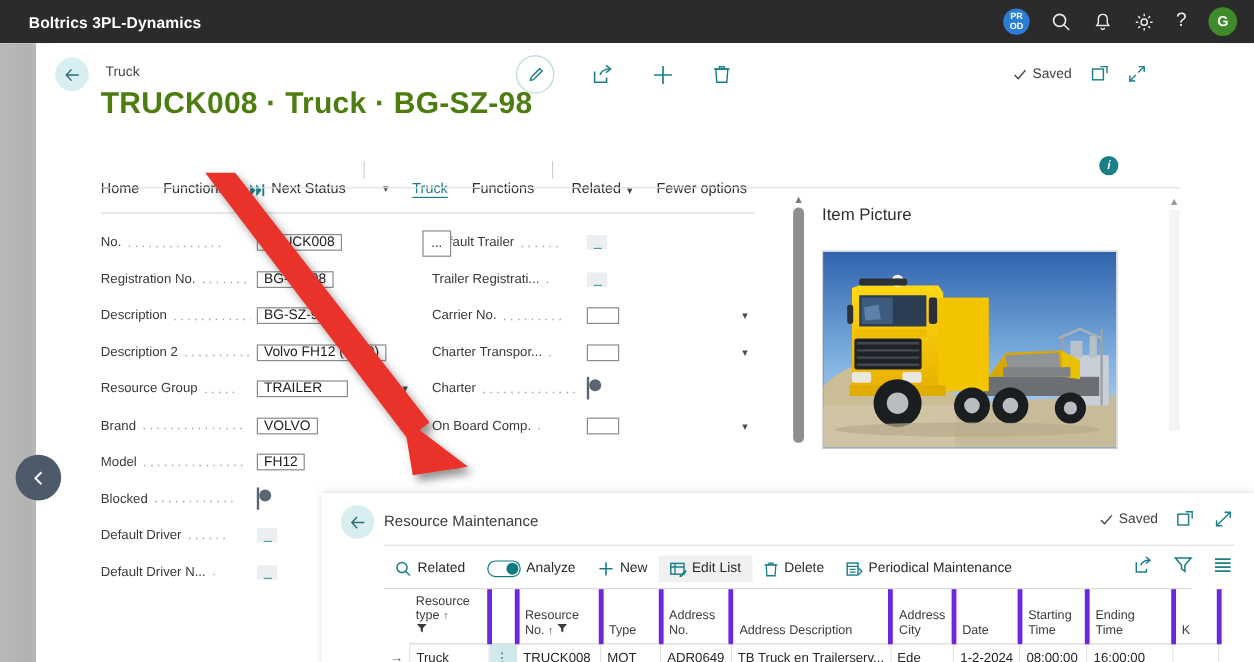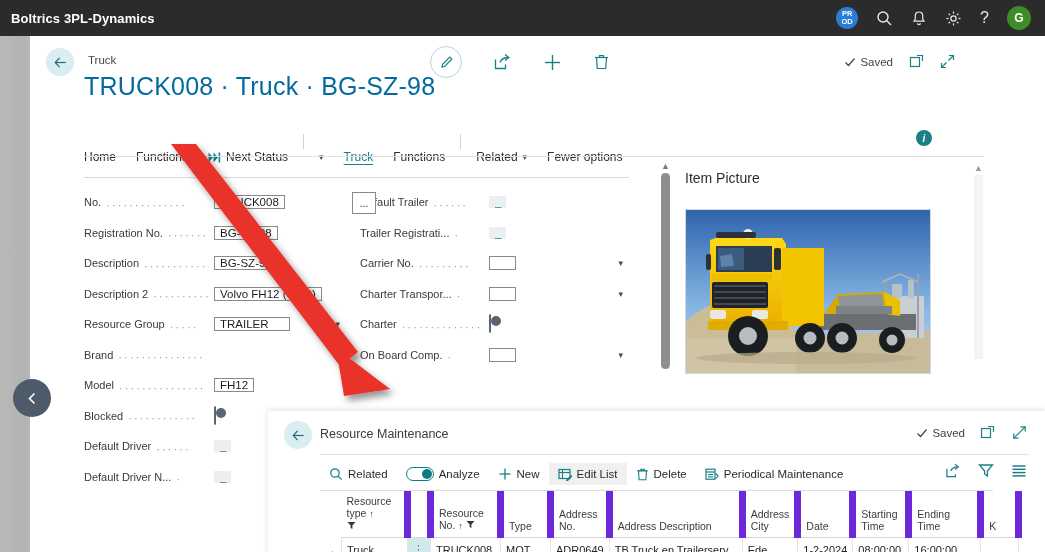--- a/index.html
+++ b/index.html
@@ -12,21 +12,21 @@
     position:relative;
     -webkit-font-smoothing:antialiased;
   }
 
   
   #appbar {
     position:absolute; left:0; top:0; width:1045px; height:36px;
     background:#2b2b2b; display:flex; align-items:center;
   }
   #appbar .brand {
-    color:#ffffff; font-size:13px; font-weight:bold; margin-left:11px;
+    color:#ffffff; font-size:13px; font-weight:bold; margin-left:24px;
     letter-spacing:.1px;
   }
   #appbar .spacer { flex:1; }
   #appbar .icons { display:flex; align-items:center; gap:18px; margin-right:14px; }
   .prod-badge {
     width:22px; height:22px; border-radius:50%; background:#2a7cd4;
     color:#fff; font-size:7.5px; font-weight:bold; line-height:8px;
     display:flex; flex-direction:column; align-items:center; justify-content:center;
   }
   .bar-ico { color:#e8e8e8; display:flex; align-items:center; justify-content:center; }
@@ -60,43 +60,43 @@
   #card-head { position:relative; height:116px; }
   .back-circle {
     position:absolute; left:16px; top:12px; width:28px; height:28px;
     border-radius:50%; background:#d9eef1;
     display:flex; align-items:center; justify-content:center; color:#2a6a72;
   }
   .crumb {
     position:absolute; left:58px; top:18px; font-size:11.5px; color:#464646;
   }
   .rec-title {
-    position:absolute; left:54px; top:36px; font-size:25px; color:#0369a1;
-    font-weight:400; letter-spacing:.2px; white-space:nowrap;
+    position:absolute; left:54px; top:36px; font-size:25px; color:#4d7c0f;
+    font-weight:700; letter-spacing:.2px; white-space:nowrap;
   }
   .head-actions {
     position:absolute; left:400px; top:10px; display:flex; align-items:center; gap:31px;
   }
   .pencil-btn {
     width:32px; height:32px; border-radius:50%; border:1px solid #b6d7db;
     display:flex; align-items:center; justify-content:center; color:#1a7f86;
   }
   .head-ico { color:#1a7f86; display:flex; align-items:center; }
   .saved-wrap {
     position:absolute; right:60px; top:18px; display:flex; align-items:center; gap:16px;
   }
   .saved-txt { font-size:11.5px; color:#424242; display:flex; align-items:center; gap:4px; }
   .tiny-ico { color:#1a7f86; display:flex; align-items:center; }
 
   
   #ribbon {
     position:absolute; left:54px; top:92px; width:900px; height:26px;
     display:flex; align-items:center; gap:0px; font-size:12px; color:#2e2e2e;
   }
-  .rb { padding:0 10px; white-space:nowrap; display:flex; align-items:center; gap:5px;margin-top:32px; }
+  .rb { padding:0 10px; white-space:nowrap; display:flex; align-items:flex-end; gap:5px;margin-top:32px; }
   .rb:first-child { padding-left:0; }
   .rb.active { color:#1a7f86; text-decoration:underline; text-underline-offset:3px; }
   .rb .chev { color:#3f3f3f; font-size:9px; }
   .rb-sep { width:1px; height:15px; background:#d2d2d2; margin:0 5px; }
   .info-dot {
     position:absolute; left:886px; top:94px; width:16px; height:16px; border-radius:50%;
     background:#1a7f86; color:#fff; font-size:10px; font-style:italic; font-weight:bold;
     display:flex; align-items:center; justify-content:center;
   }
 
@@ -205,21 +205,21 @@
 
   
   #grid {
     position:absolute; left:52px; top:79px; width:725px; height:98px;
     font-size:11px; color:#262626;
   }
   .gtop { height:1px; background:#dcdcdc; width:673px; }
   table.g { border-collapse:collapse; table-layout:fixed; }
   table.g th {
     font-weight:normal; color:#3c3c3c; vertical-align:bottom; text-align:left;
-    padding:4px 5px 5px 5px; border-right:7px solid #6d28d9; height:43px;
+    padding:4px 5px 5px 5px; border-right:4px solid #6d28d9; height:43px;
     font-size:10.5px; line-height:12px;
   }
   table.g th.nb { border-right:none; }
   table.g td {
     padding:5px 5px; border:1px solid #e4e4e4; border-top:1px solid #d8d8d8;
     height:24px; white-space:nowrap; overflow:hidden; text-overflow:ellipsis;
     font-size:11px;
   }
   .sort-ic { font-size:9px; }
   .filt-ic { color:#3a3a3a; }
@@ -435,20 +435,23 @@
               <span class="dots">·····</span>
               <span class="fctl">
                 <span class="fin drop">TRAILER</span>
                 <span class="drop-caret">▾</span>
               </span>
             </div>
 
             <div class="frow">
               <span class="flabel">Brand</span>
               <span class="dots">···············</span>
+              <span class="fctl">
+                <span class="fin">VOLVO</span>
+              </span>
             </div>
 
             <div class="frow">
               <span class="flabel">Model</span>
               <span class="dots">···············</span>
               <span class="fctl">
                 <span class="fin" style="width:76px;">FH12</span>
               </span>
             </div>
 

